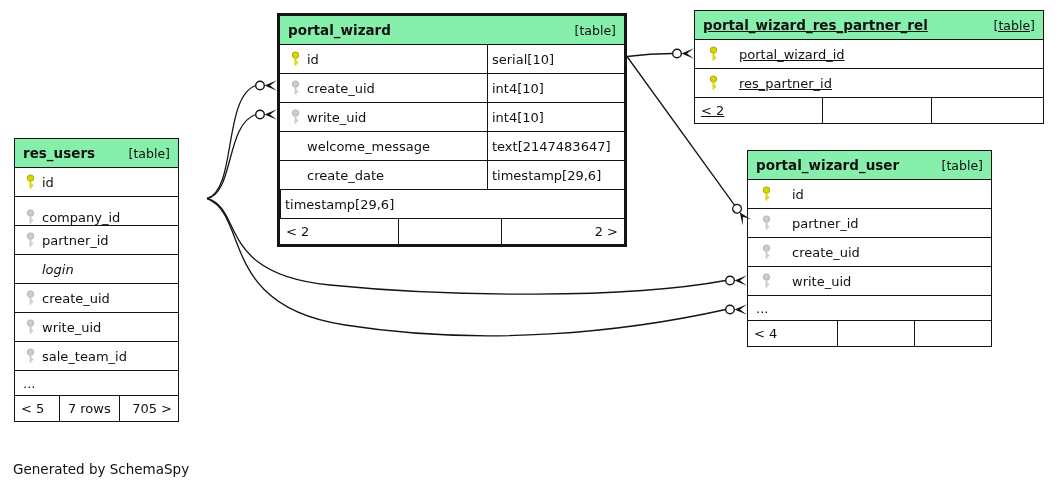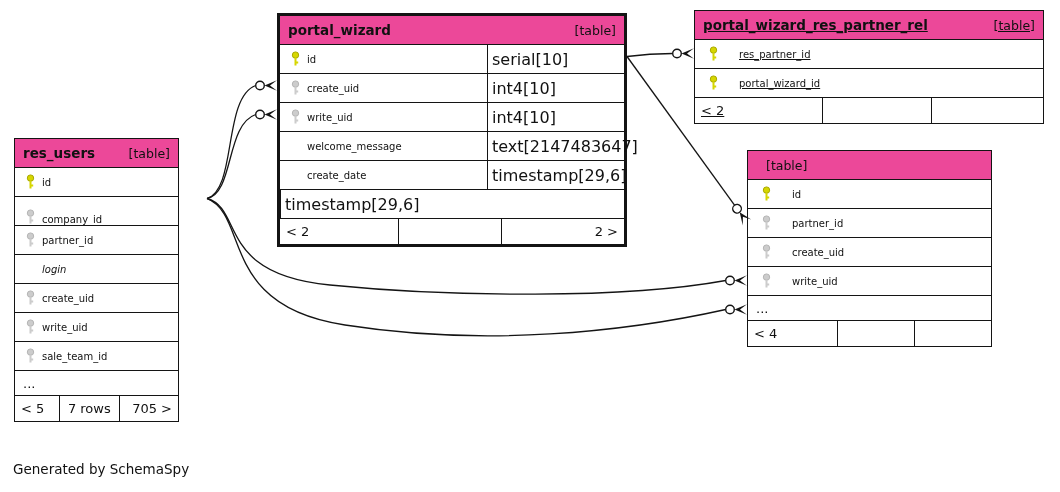--- a/index.html
+++ b/index.html
@@ -9,39 +9,39 @@
     overflow:hidden;
   }
   #diagram{position:absolute;inset:0;}
   #rel-lines{position:absolute;left:0;top:0;z-index:3;pointer-events:none;}
   .tbl{
     position:absolute;background:#fff;border:1.6px solid #141414;z-index:2;
     box-sizing:border-box;
   }
   .tbl.emph{border-width:3px;}
   .tbl-header{
-    height:29px;background:#ec4899;border-bottom:1.6px solid #141414;
+    height:29px;background:#86efac;border-bottom:1.6px solid #141414;
     display:flex;justify-content:space-between;align-items:center;
     padding:0 8px;box-sizing:border-box;
   }
   .tbl-name{font-weight:bold;font-size:13.5px;white-space:nowrap;}
   .tbl-tag{font-size:12.5px;white-space:nowrap;margin-left:10px;}
   .trow{
     height:29px;border-bottom:1.4px solid #141414;display:flex;
     align-items:center;box-sizing:border-box;background:#fff;
   }
   .trow:last-of-type{border-bottom:none;}
   .name-cell{display:flex;align-items:center;padding-left:10px;box-sizing:border-box;height:100%;}
   .wide .name-cell{padding-left:13px;}
   .key-slot{width:12px;height:16px;margin-right:5px;flex:0 0 auto;display:flex;align-items:center;}
   .wide .key-slot{margin-right:19px;}
-  .col-name{font-size:10px;white-space:nowrap;}
+  .col-name{font-size:13px;white-space:nowrap;}
   .type-cell{
     border-left:1.4px solid #141414;height:100%;display:flex;align-items:center;
-    padding-left:4px;font-size:16px;box-sizing:border-box;white-space:nowrap;
+    padding-left:4px;font-size:13px;box-sizing:border-box;white-space:nowrap;
   }
   .ellipsis-row{height:25px;padding-left:8px;display:flex;align-items:center;
     border-bottom:1.4px solid #141414;font-size:13px;box-sizing:border-box;}
   .tfoot{height:25px;display:flex;box-sizing:border-box;font-size:13px;}
   .tfoot-cell{display:flex;align-items:center;box-sizing:border-box;height:100%;white-space:nowrap;}
   .tfoot-cell.c0{justify-content:flex-start;padding-left:6px;border-right:1.4px solid #141414;}
   .tfoot-cell.c1{justify-content:center;border-right:1.4px solid #141414;}
   .tfoot-cell.c2{justify-content:flex-end;padding-right:6px;}
   #note{position:absolute;left:13px;top:461px;font-size:13.5px;z-index:2;}
 </style>
@@ -238,42 +238,43 @@
           <span class="tbl-tag">[table]</span>
         </div>
         <div class="trow">
           <div class="name-cell" style="flex:1;">
             <span class="key-slot">
               <svg width="12" height="16" viewBox="0 0 12 16">
     <circle cx="5.5" cy="4.1" r="3.2" fill="#d6d600" stroke="#a8a800" stroke-width="1"></circle>
     <path d="M5.5,7.2 V14.4 M5.5,11.6 H8.2" stroke="#d6d600" stroke-width="2" fill="none"></path>
   </svg>
             </span>
+            <span class="col-name">portal_wizard_id</span>
+          </div>
+        </div>
+        <div class="trow">
+          <div class="name-cell" style="flex:1;">
+            <span class="key-slot">
+              <svg width="12" height="16" viewBox="0 0 12 16">
+    <circle cx="5.5" cy="4.1" r="3.2" fill="#d6d600" stroke="#a8a800" stroke-width="1"></circle>
+    <path d="M5.5,7.2 V14.4 M5.5,11.6 H8.2" stroke="#d6d600" stroke-width="2" fill="none"></path>
+  </svg>
+            </span>
             <span class="col-name">res_partner_id</span>
-          </div>
-        </div>
-        <div class="trow">
-          <div class="name-cell" style="flex:1;">
-            <span class="key-slot">
-              <svg width="12" height="16" viewBox="0 0 12 16">
-    <circle cx="5.5" cy="4.1" r="3.2" fill="#d6d600" stroke="#a8a800" stroke-width="1"></circle>
-    <path d="M5.5,7.2 V14.4 M5.5,11.6 H8.2" stroke="#d6d600" stroke-width="2" fill="none"></path>
-  </svg>
-            </span>
-            <span class="col-name">portal_wizard_id</span>
           </div>
         </div>
         <div class="tfoot">
           <div class="tfoot-cell c0" style="width: 36.8%;">&lt; 2</div>
           <div class="tfoot-cell c1" style="width: 31.2%;"></div>
           <div class="tfoot-cell c2" style="width: 32%;"></div>
         </div>
       </div>
       <div class="tbl wide" style="left: 747px; top: 150px; width: 245px;">
         <div class="tbl-header">
+          <span class="tbl-name">portal_wizard_user</span>
           <span class="tbl-tag">[table]</span>
         </div>
         <div class="trow">
           <div class="name-cell" style="flex:1;">
             <span class="key-slot">
               <svg width="12" height="16" viewBox="0 0 12 16">
     <circle cx="5.5" cy="4.1" r="3.2" fill="#d6d600" stroke="#a8a800" stroke-width="1"></circle>
     <path d="M5.5,7.2 V14.4 M5.5,11.6 H8.2" stroke="#d6d600" stroke-width="2" fill="none"></path>
   </svg>
             </span>

